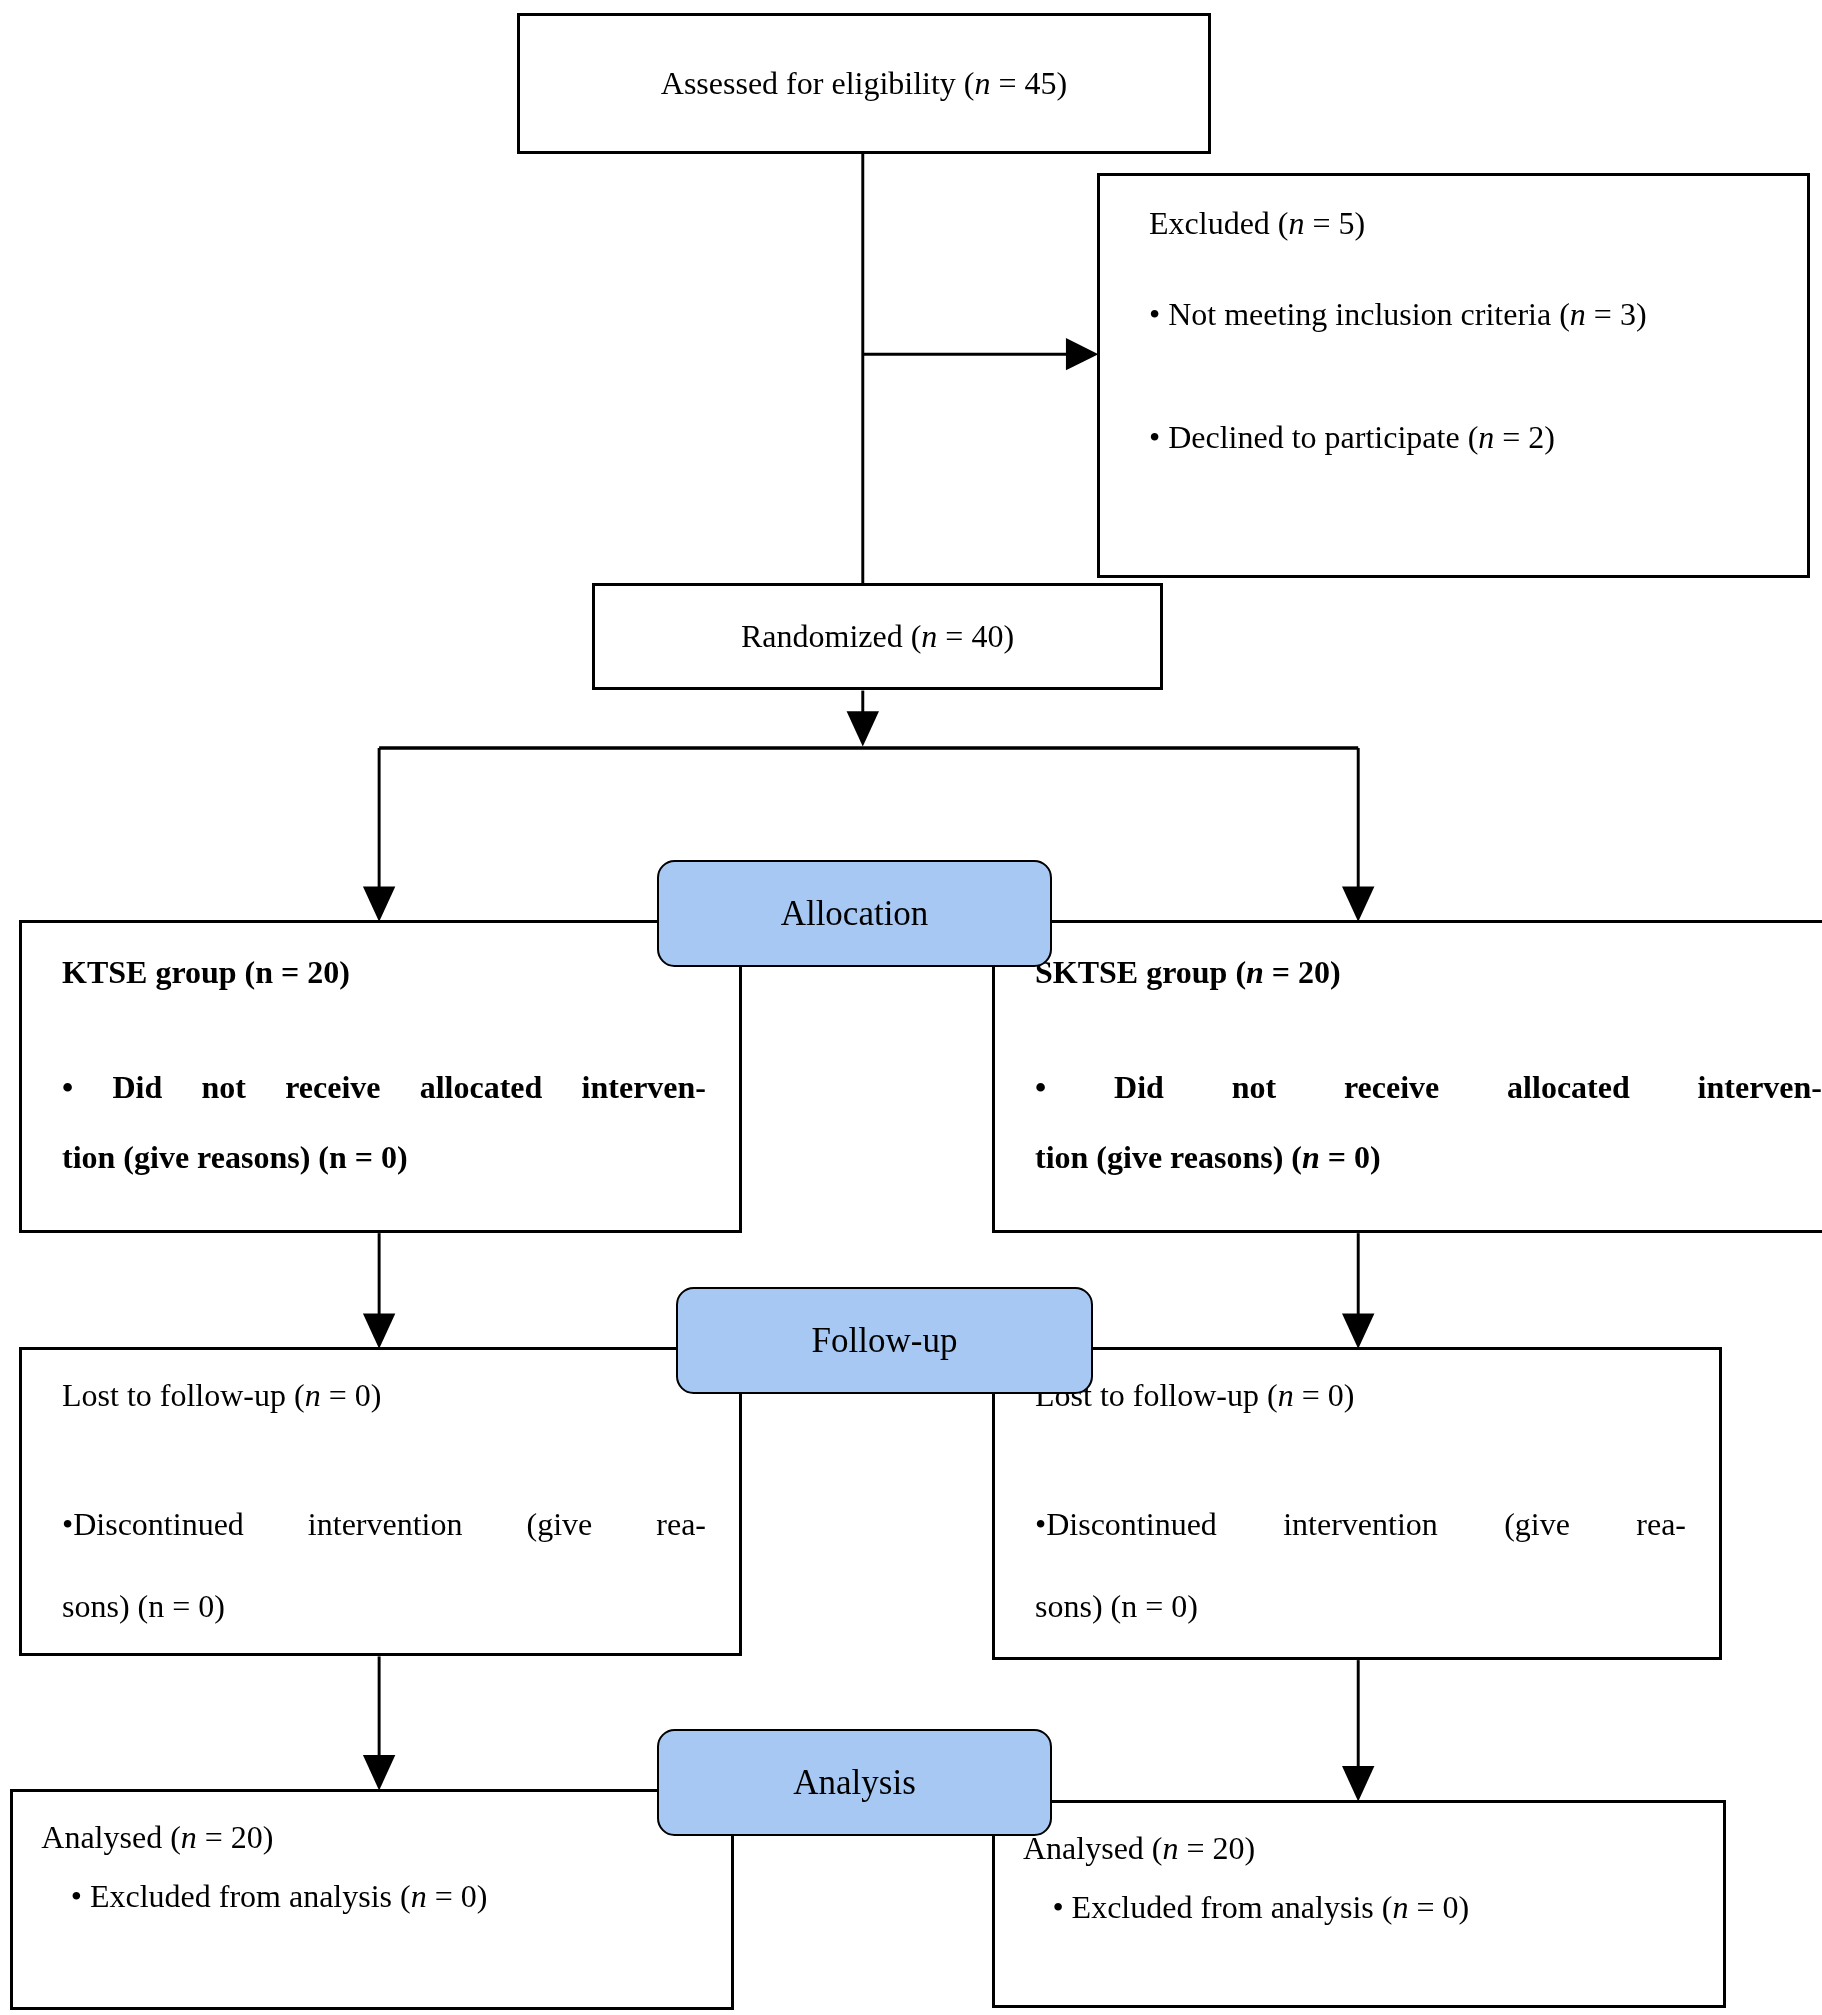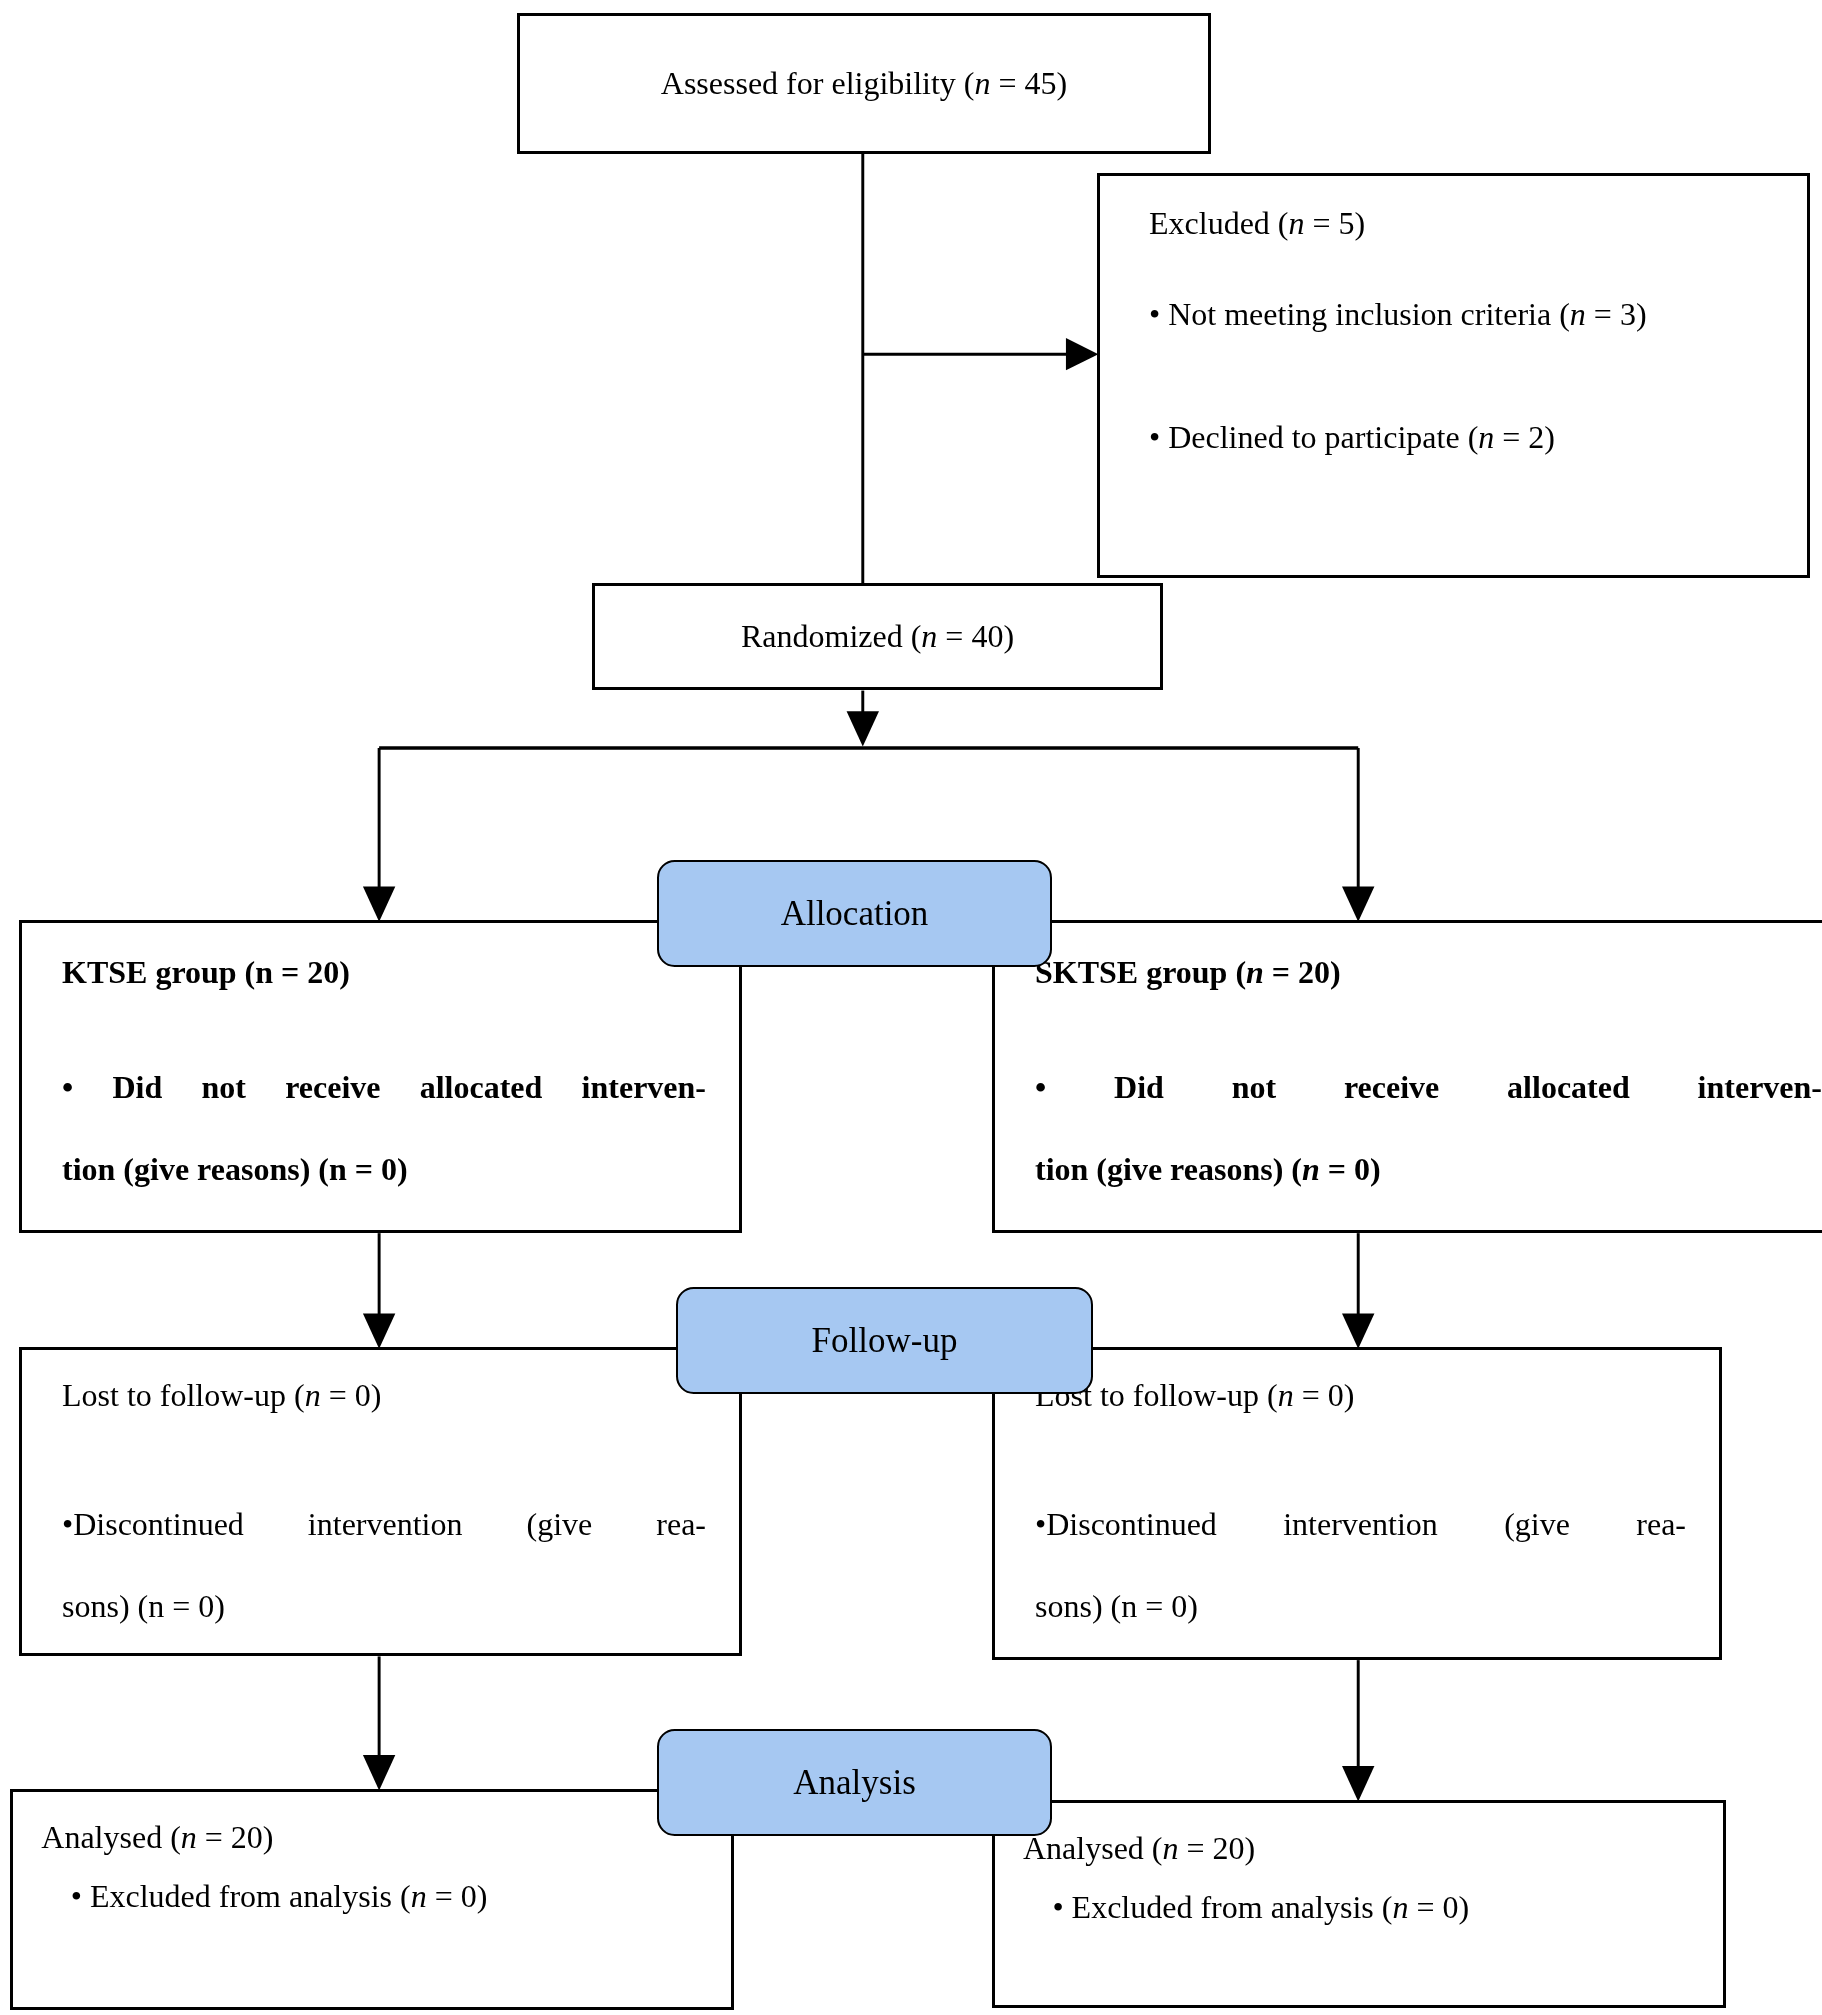--- a/index.html
+++ b/index.html
@@ -34,21 +34,21 @@
   .lost-left     { left: 19px;   top: 1347px; width: 723px; height: 309px; }
   .lost-right    { left: 992px; top: 1347px; width: 730px; height: 313px; }
   .analysed-left { left: 10.3px;   top: 1789px; width: 724px; height: 221px; }
   .analysed-right{ left: 992px; top: 1800px; width: 734px; height: 208px; }
 
   .excluded .g1 { margin-top: 50px; }
   .excluded .g2 { margin-top: 82px; }
 
   .gb { padding: 29.4px 33px 0 40px; font-weight: bold; }   
   .gb .b1 { margin-top: 74px; }
-  .gb .b2 { margin-top: 41px; }
+  .gb .b2 { margin-top: 29px; }
 
   .lb { padding: 25px 33px 0 40px; }   
   .lb .b1 { margin-top: 88px; }
   .lb .b2 { margin-top: 41px; }
 
   .ab { padding: 25px 29.4px 0 28px; }   
   .ab .bullet { margin-top: 17.7px; padding-left: 29.4px; }
 
   .stretch { text-align: justify; text-align-last: justify; }
 

